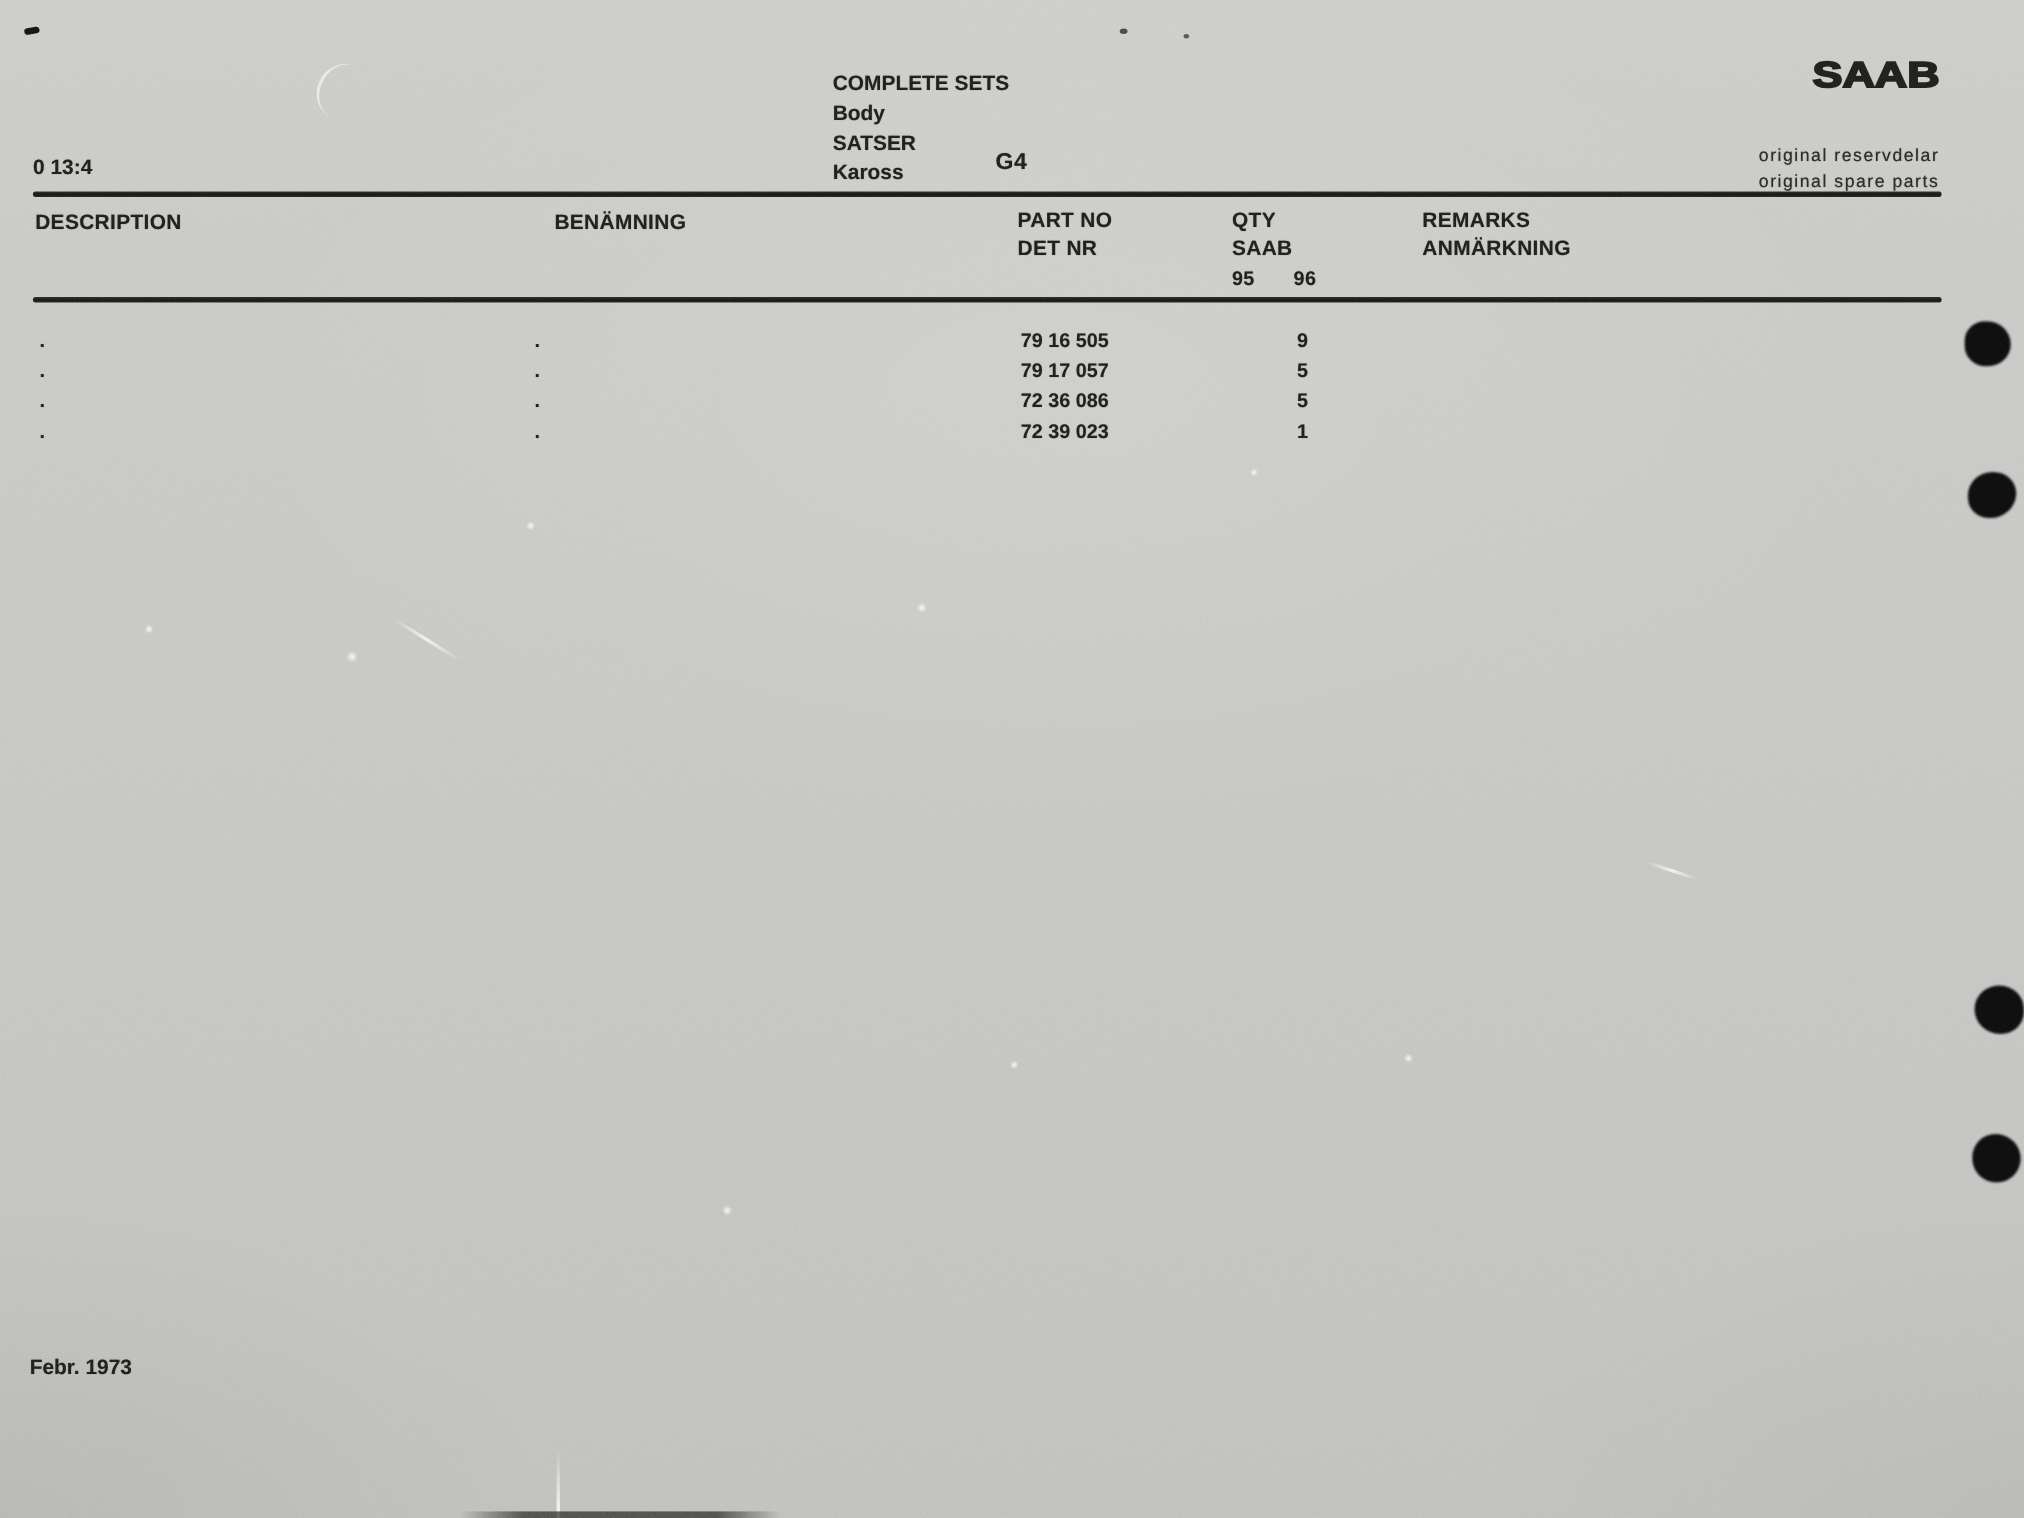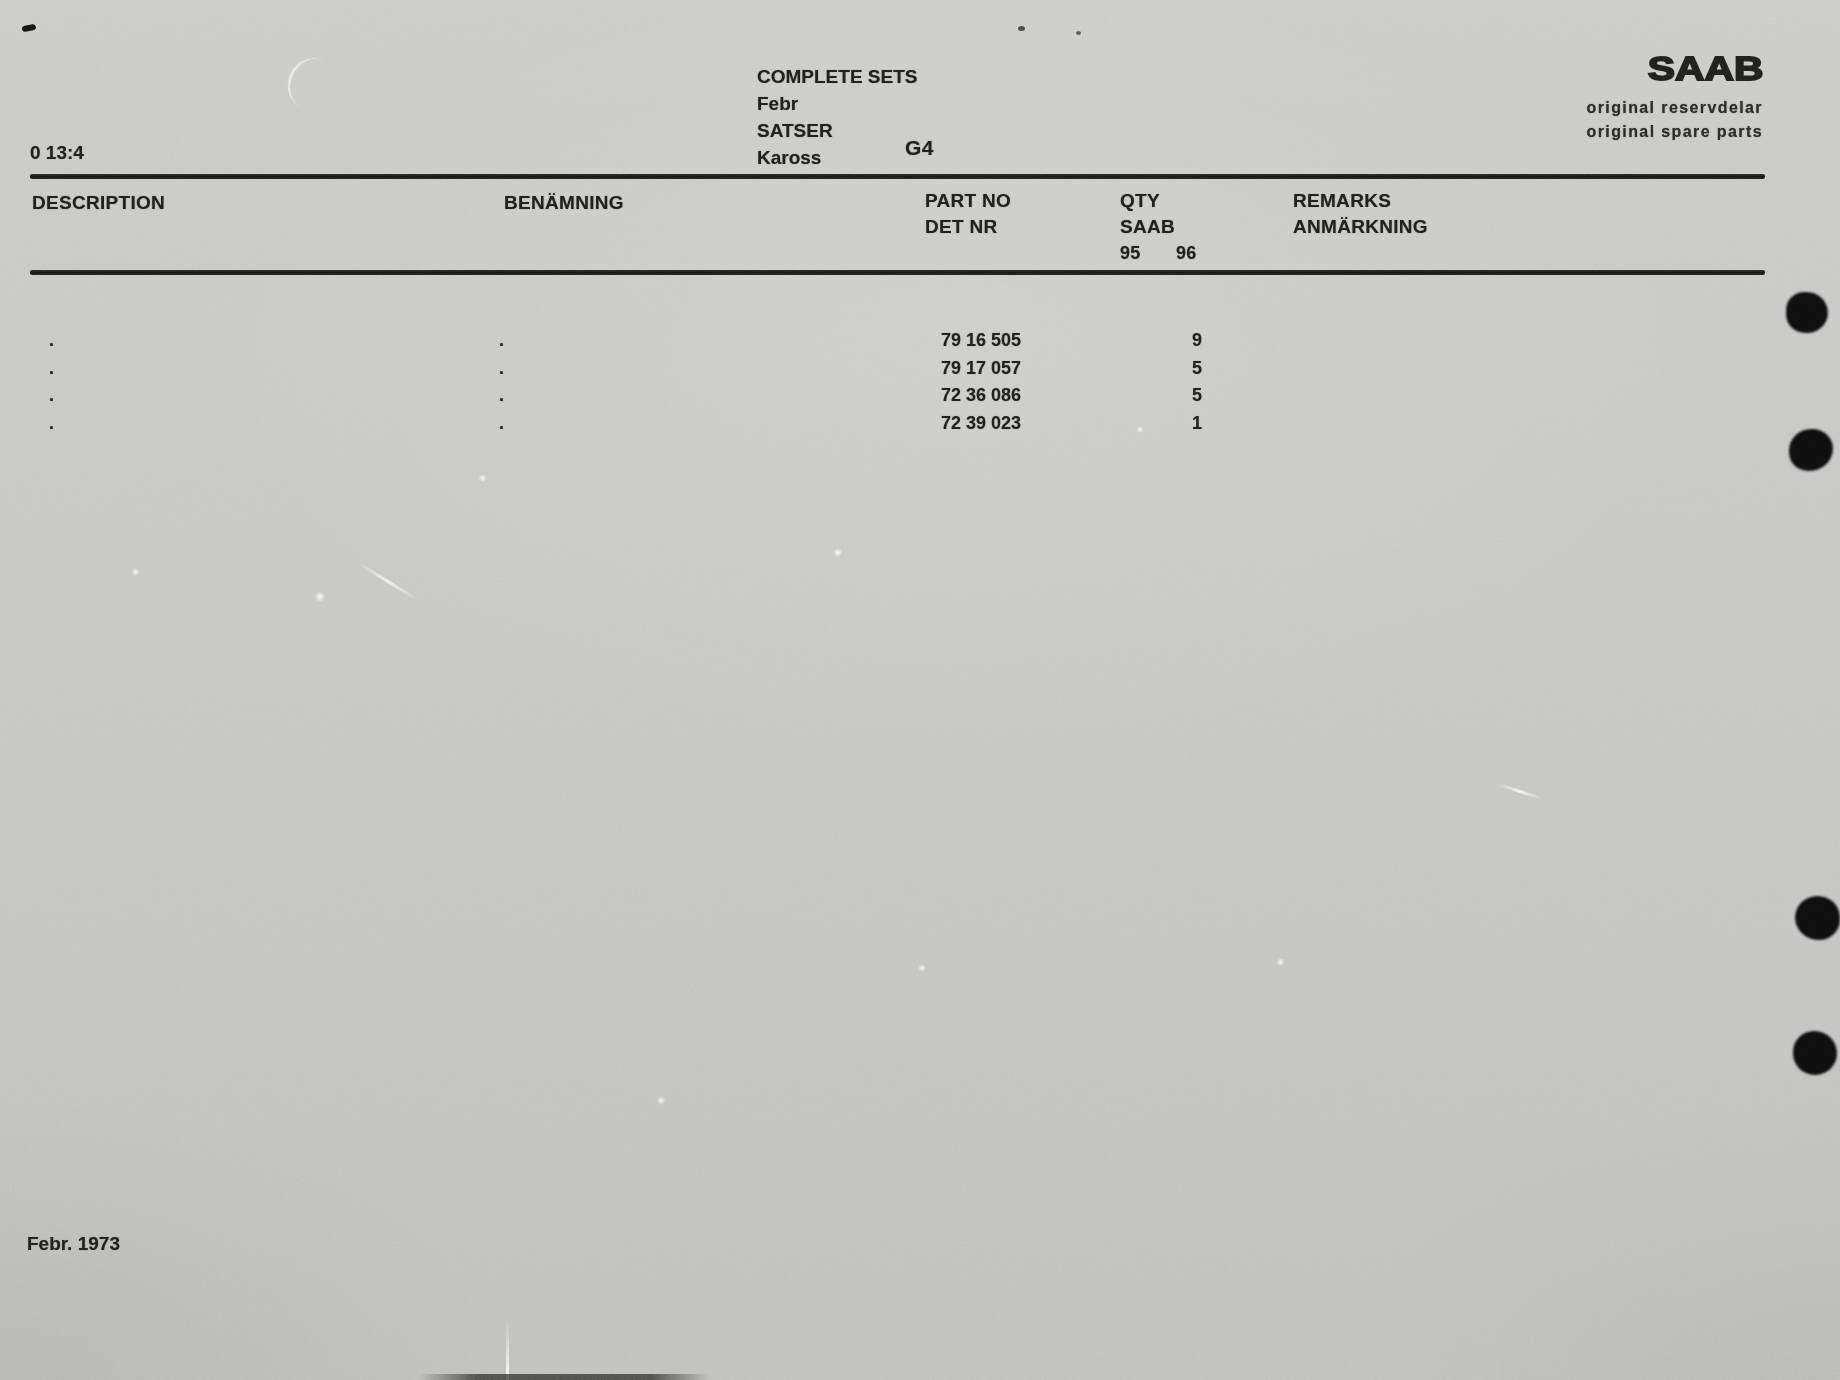--- a/index.html
+++ b/index.html
@@ -25,22 +25,22 @@
   #center-head{left:757px;top:63px;line-height:27px;font-size:19px;}
   #center-head div{height:27px;}
   #group-code{left:905px;top:136px;font-size:21px;letter-spacing:.5px;}
   #brand{right:77px;top:50px;text-align:right;}
   #brand-logo{
     font-size:40px;font-weight:700;letter-spacing:0px;
     transform:scaleY(.82) scaleX(1.02);transform-origin:top right;
     -webkit-text-stroke:2.2px #1c1c1b;color:#1c1c1b;
     filter:blur(.4px);
   }
-  .tagline{font-size:16px;letter-spacing:1.4px;color:#262625;font-weight:700;
-    text-shadow:0 0 1px rgba(38,38,37,.7);filter:blur(.3px);}
+  .tagline{font-size:16px;letter-spacing:1.4px;color:#262625;font-weight:400;
+    text-shadow:0 0 1px rgba(38,38,37,.7);filter:blur(.3px);margin-top:34px;}
   #tagline-sv{position:absolute;right:0;top:49px;}
   #tagline-en{position:absolute;right:0;top:73px;}
 
   .rule{position:absolute;left:30px;width:1735px;height:5px;
     background:linear-gradient(180deg,#2a2a28,#141413 55%,#222220);border-radius:2px;}
   #rule-top{top:174px;}
   #rule-head{top:270px;}
 
   
   .colhead{font-size:19px;letter-spacing:.3px;}
@@ -49,21 +49,21 @@
   #h-part1{left:925px;top:190px;text-align:right;}
   #h-part2{left:925px;top:216px;}
   #h-qty1{left:1120px;top:190px;}
   #h-qty2{left:1120px;top:216px;}
   #h-y95{left:1120px;top:243px;font-size:18px;}
   #h-y96{left:1176px;top:243px;font-size:18px;}
   #h-rem1{left:1293px;top:190px;}
   #h-rem2{left:1293px;top:216px;}
 
   
-  #rows{position:absolute;left:13px;top:299px;right:0;margin-top:31px;}
+  #rows{position:absolute;left:0;top:299px;right:0;}
   .row{position:relative;height:27.5px;}
   .row span{position:absolute;white-space:nowrap;font-size:18px;font-weight:700;
     color:#1b1b1a;text-shadow:0 0 1px rgba(27,27,26,.5);}
   .lvl1{left:36px;}
   .lvl2{left:486px;}
   .lvl1::before,.lvl2::before{content:".";}
   .cell{display:flex;align-items:baseline;overflow:hidden;}
   .cell-desc{left:57px;width:352px;}
   .cell-ben{left:507px;width:366px;}
   .cell-part{left:928px;}
@@ -106,21 +106,21 @@
 </style>
 </head>
 <body>
 
 <div id="page">
 
   <div class="abs ink b" id="doc-number">0 13:4</div>
 
   <div class="abs ink b" id="center-head">
     <div>COMPLETE SETS</div>
-    <div>Febr</div>
+    <div>Body</div>
     <div>SATSER</div>
     <div>Kaross</div>
   </div>
   <div class="abs ink b" id="group-code">G4</div>
 
   <div class="abs" id="brand">
     <div id="brand-logo">SAAB</div>
     <div class="tagline" id="tagline-sv">original reservdelar</div>
     <div class="tagline" id="tagline-en">original spare parts</div>
   </div>

